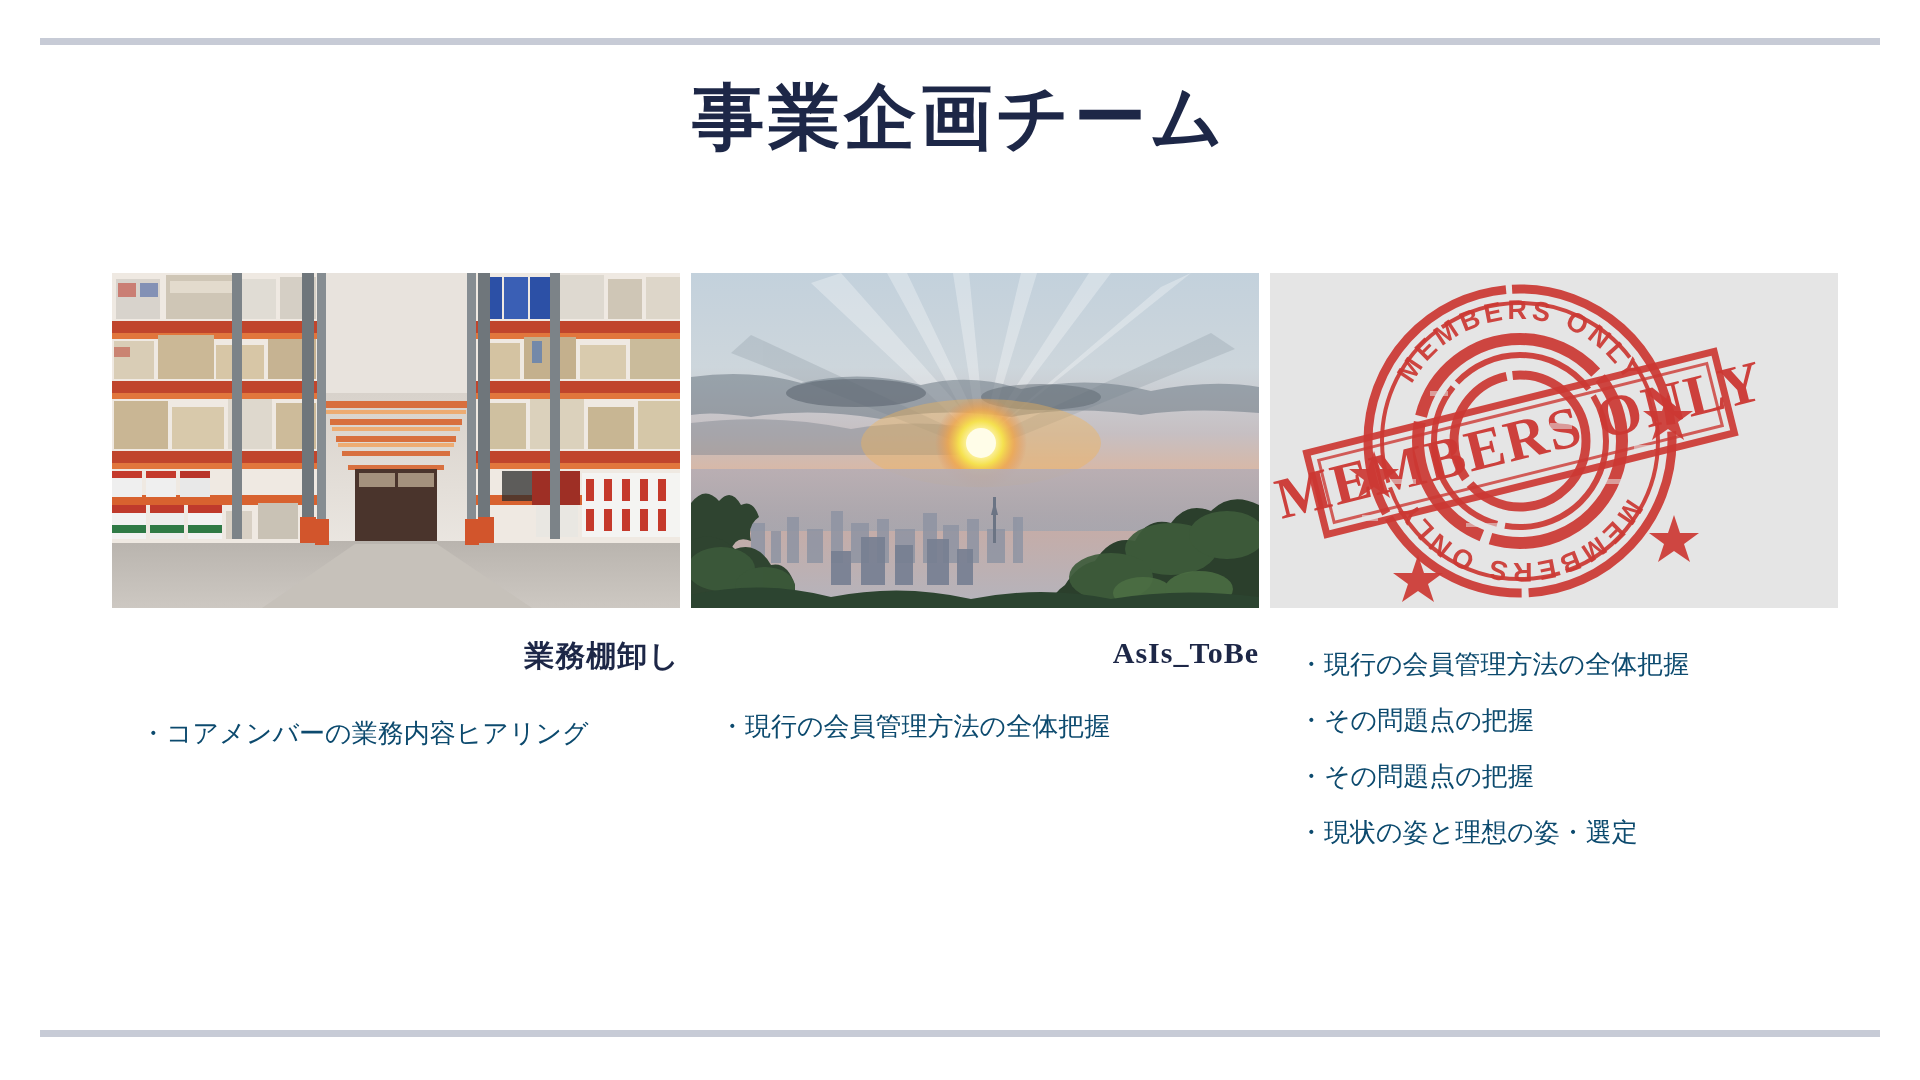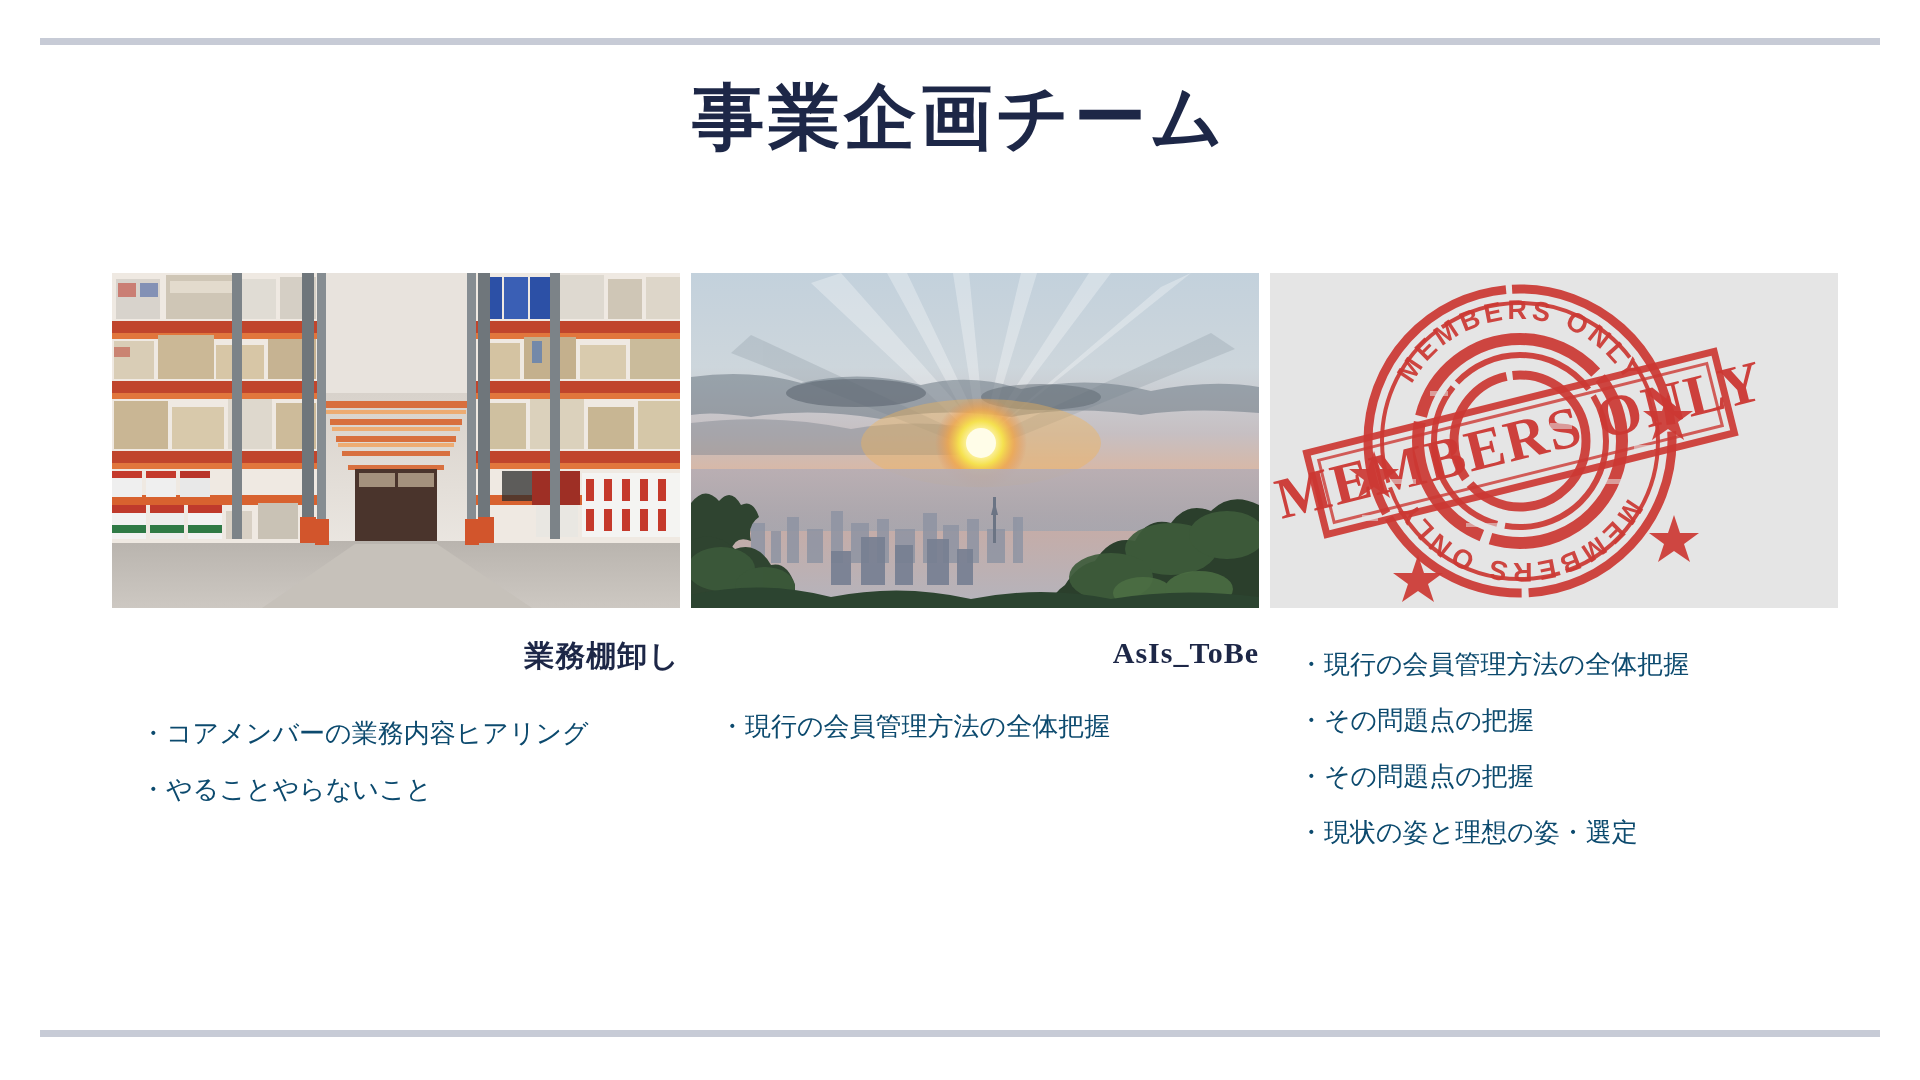--- a/index.html
+++ b/index.html
@@ -270,21 +270,20 @@
 
           <rect x="205" y="0" width="9" height="272" fill="#868d92"></rect>
           <rect x="355" y="0" width="9" height="272" fill="#868d92"></rect>
           <rect x="203" y="246" width="14" height="26" fill="#d2552c"></rect>
           <rect x="353" y="246" width="14" height="26" fill="#d2552c"></rect>
         </svg>
       </div>
       <div class="col-heading">業務棚卸し</div>
       <ul class="bullets">
         <li>・コアメンバーの業務内容ヒアリング</li>
-        <li>・やることやらないこと</li>
       </ul>
     </div>
 
     <div class="column col-2">
       <div class="thumb">
         <svg viewBox="0 0 568 335" preserveAspectRatio="none" aria-hidden="true">
           <defs>
             <linearGradient id="skyG" x1="0" y1="0" x2="0" y2="1">
               <stop offset="0%" stop-color="#c3d1dc"></stop>
               <stop offset="28%" stop-color="#cdd6dc"></stop>

